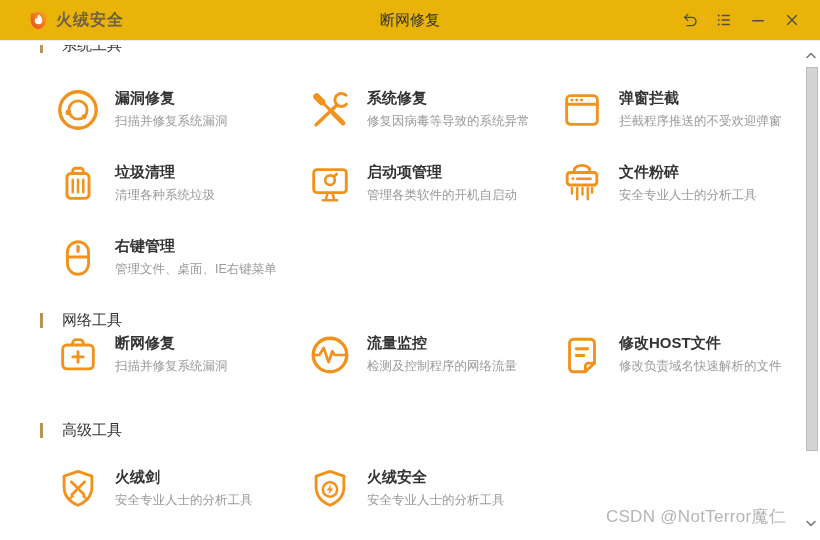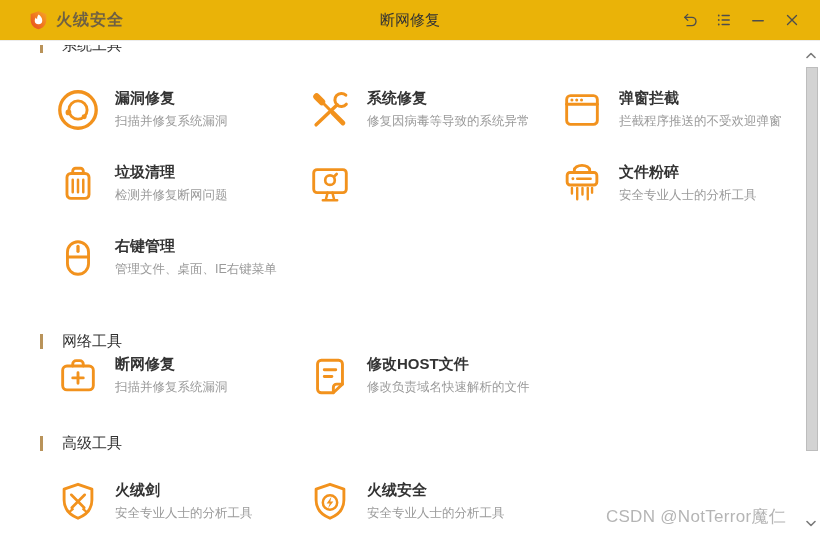--- a/index.html
+++ b/index.html
@@ -29,22 +29,22 @@
   .half-header{height:14px;overflow:hidden;margin-top:4px;}
   .half-header .section-header{margin-top:-10px;}
   .section-header{display:flex;align-items:center;gap:19px;margin-left:40px;height:20px;}
   .section-bar{width:3px;height:15px;background:#b9935a;}
   .section-title{font-size:15px;color:#333;}
   .grid{display:flex;flex-wrap:wrap;width:760px;margin-left:55px;}
   .tool-card{width:252px;height:74px;display:flex;align-items:flex-start;cursor:pointer;}
   .grid-1{margin-top:26px;}
   .grid-2{}
   .grid-3{margin-top:24px;}
-  .hdr-2{margin-top:24px;}
-  .hdr-3{margin-top:8px;}
+  .hdr-2{margin-top:3px;}
+  .hdr-3{margin-top:16px;}
   .tool-icon{width:46px;height:46px;flex:0 0 46px;margin-top:2px;}
   .tool-icon svg{width:46px;height:46px;stroke:#F2921D;fill:none;stroke-width:3;stroke-linecap:round;stroke-linejoin:round;}
   .tool-icon svg .fil{fill:#F2921D;stroke:none;}
   .tool-text{margin-left:14px;min-width:0;}
   .tool-name{font-size:15px;font-weight:700;color:#333;line-height:20px;margin-top:3px;}
   .tool-desc{font-size:12.5px;color:#9a9a9a;line-height:16px;margin-top:5px;white-space:nowrap;}
   
   .scrollbar{position:absolute;top:41px;right:0;width:18px;height:499px;}
   .sb-arrow{position:absolute;left:3px;width:12px;height:12px;display:flex;align-items:center;justify-content:center;cursor:pointer;}
   .sb-arrow svg{stroke:#7a7a7a;fill:none;stroke-width:1.6;stroke-linecap:round;stroke-linejoin:round;}
@@ -163,32 +163,36 @@
     <div class="tool-card">
       <span class="tool-icon">
         <svg viewBox="0 0 48 48">
           <path d="M18.5 13 V10.5 a3 3 0 0 1 3 -3 h5 a3 3 0 0 1 3 3 V13"></path>
           <rect x="12.5" y="13" width="23" height="26" rx="4"></rect>
           <path d="M18.5 19.5 V32.5 M24 19.5 V32.5 M29.5 19.5 V32.5" stroke-width="2.6"></path>
         </svg>
       </span>
       <span class="tool-text">
         <div class="tool-name">垃圾清理</div>
-        <div class="tool-desc">检测并修复断网问题</div>
+        <div class="tool-desc">清理各种系统垃圾</div>
       </span>
     </div>
 
     <div class="tool-card">
       <span class="tool-icon">
         <svg viewBox="0 0 48 48">
           <rect x="7" y="9" width="34" height="24" rx="3.5"></rect>
           <circle cx="24" cy="20" r="5" stroke-width="2.8"></circle>
           <path d="M28.3 16.2 L31 13.5" stroke-width="2.8"></path>
           <path d="M21.5 33 L19.5 41 M26.5 33 L28.5 41 M16.5 41 H31.5" stroke-width="2.6"></path>
         </svg>
+      </span>
+      <span class="tool-text">
+        <div class="tool-name">启动项管理</div>
+        <div class="tool-desc">管理各类软件的开机自启动</div>
       </span>
     </div>
 
     <div class="tool-card">
       <span class="tool-icon">
         <svg viewBox="0 0 48 48">
           <path d="M16 12 V9.5 a8 5 0 0 1 16 0 V12"></path>
           <rect x="8.5" y="12" width="31" height="13" rx="3"></rect>
           <circle class="fil" cx="14.5" cy="18.5" r="1.5"></circle>
           <path d="M19 18.5 H33" stroke-width="2.6"></path>
@@ -230,20 +234,32 @@
           <rect x="8" y="13.5" width="32" height="25" rx="4.5"></rect>
           <path d="M24 20.5 V31.5 M18.5 26 H29.5"></path>
         </svg>
       </span>
       <span class="tool-text">
         <div class="tool-name">断网修复</div>
         <div class="tool-desc">扫描并修复系统漏洞</div>
       </span>
     </div>
 
+    <div class="tool-card">
+      <span class="tool-icon">
+        <svg viewBox="0 0 48 48">
+          <circle cx="24" cy="24" r="17.5" stroke-width="3.5"></circle>
+          <path d="M7 24 H13 L17.5 16.5 L22.5 31.5 L26.5 20 L28.5 24 H41" stroke-width="2.8"></path>
+        </svg>
+      </span>
+      <span class="tool-text">
+        <div class="tool-name">流量监控</div>
+        <div class="tool-desc">检测及控制程序的网络流量</div>
+      </span>
+    </div>
 
     <div class="tool-card">
       <span class="tool-icon">
         <svg viewBox="0 0 48 48">
           <path d="M15 7.5 h18 a4 4 0 0 1 4 4 v21 l-9.5 9 H15 a4 4 0 0 1 -4 -4 v-26 a4 4 0 0 1 4 -4 z"></path>
           <path d="M37 32.5 h-6 a3.5 3.5 0 0 0 -3.5 3.5 v5.5"></path>
           <path d="M18 17.5 H30 M18 24.5 H26"></path>
         </svg>
       </span>
       <span class="tool-text">

